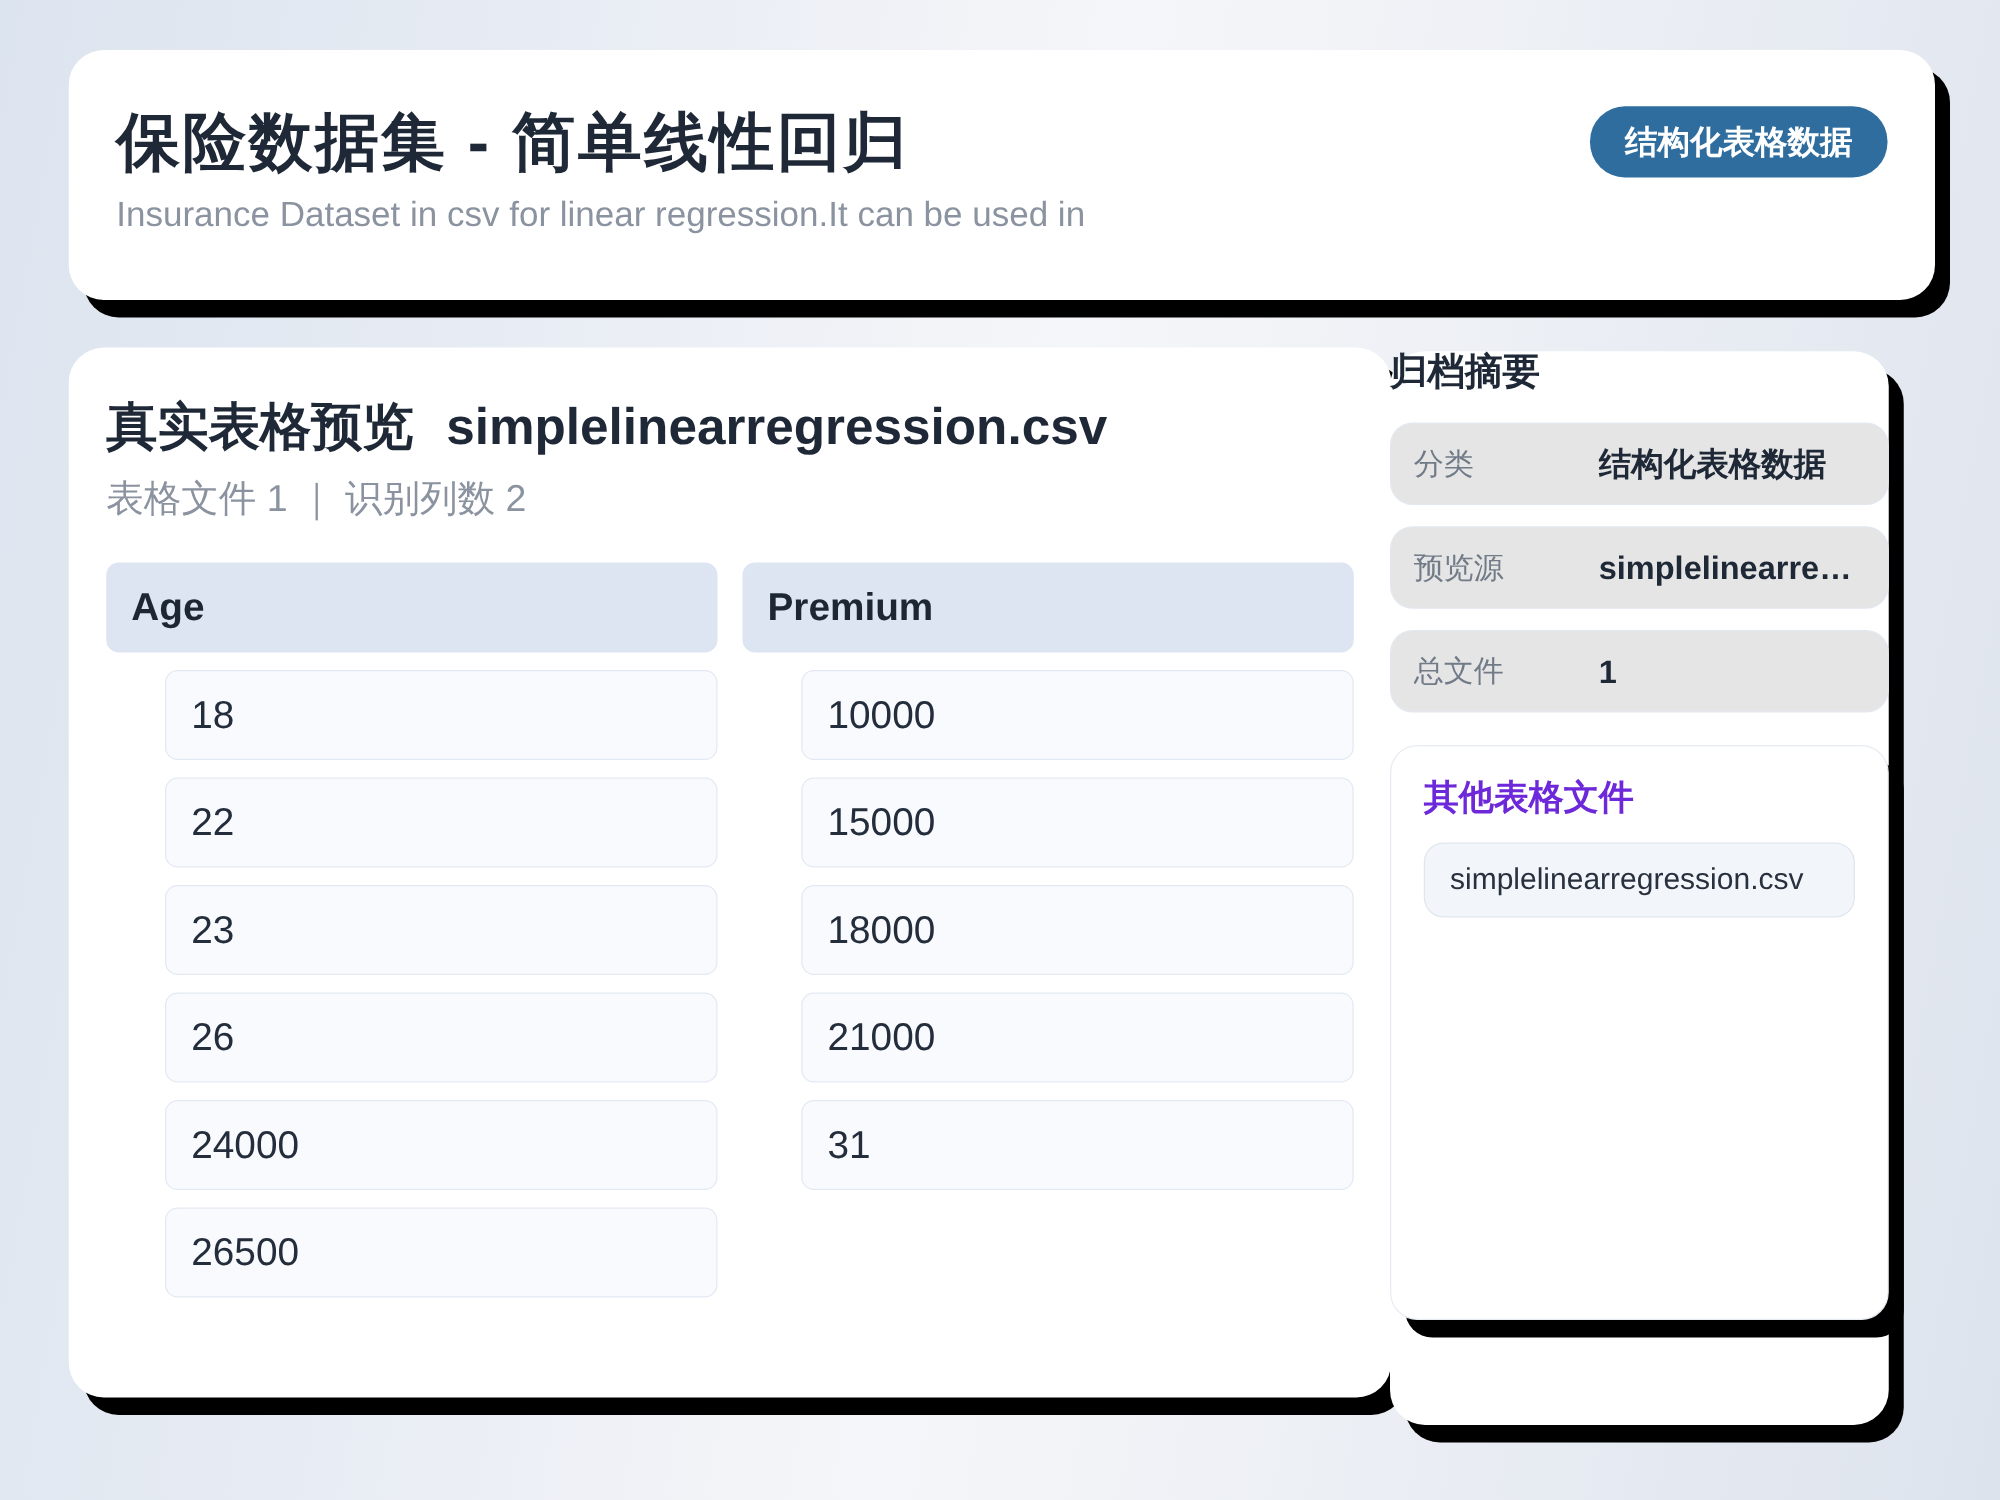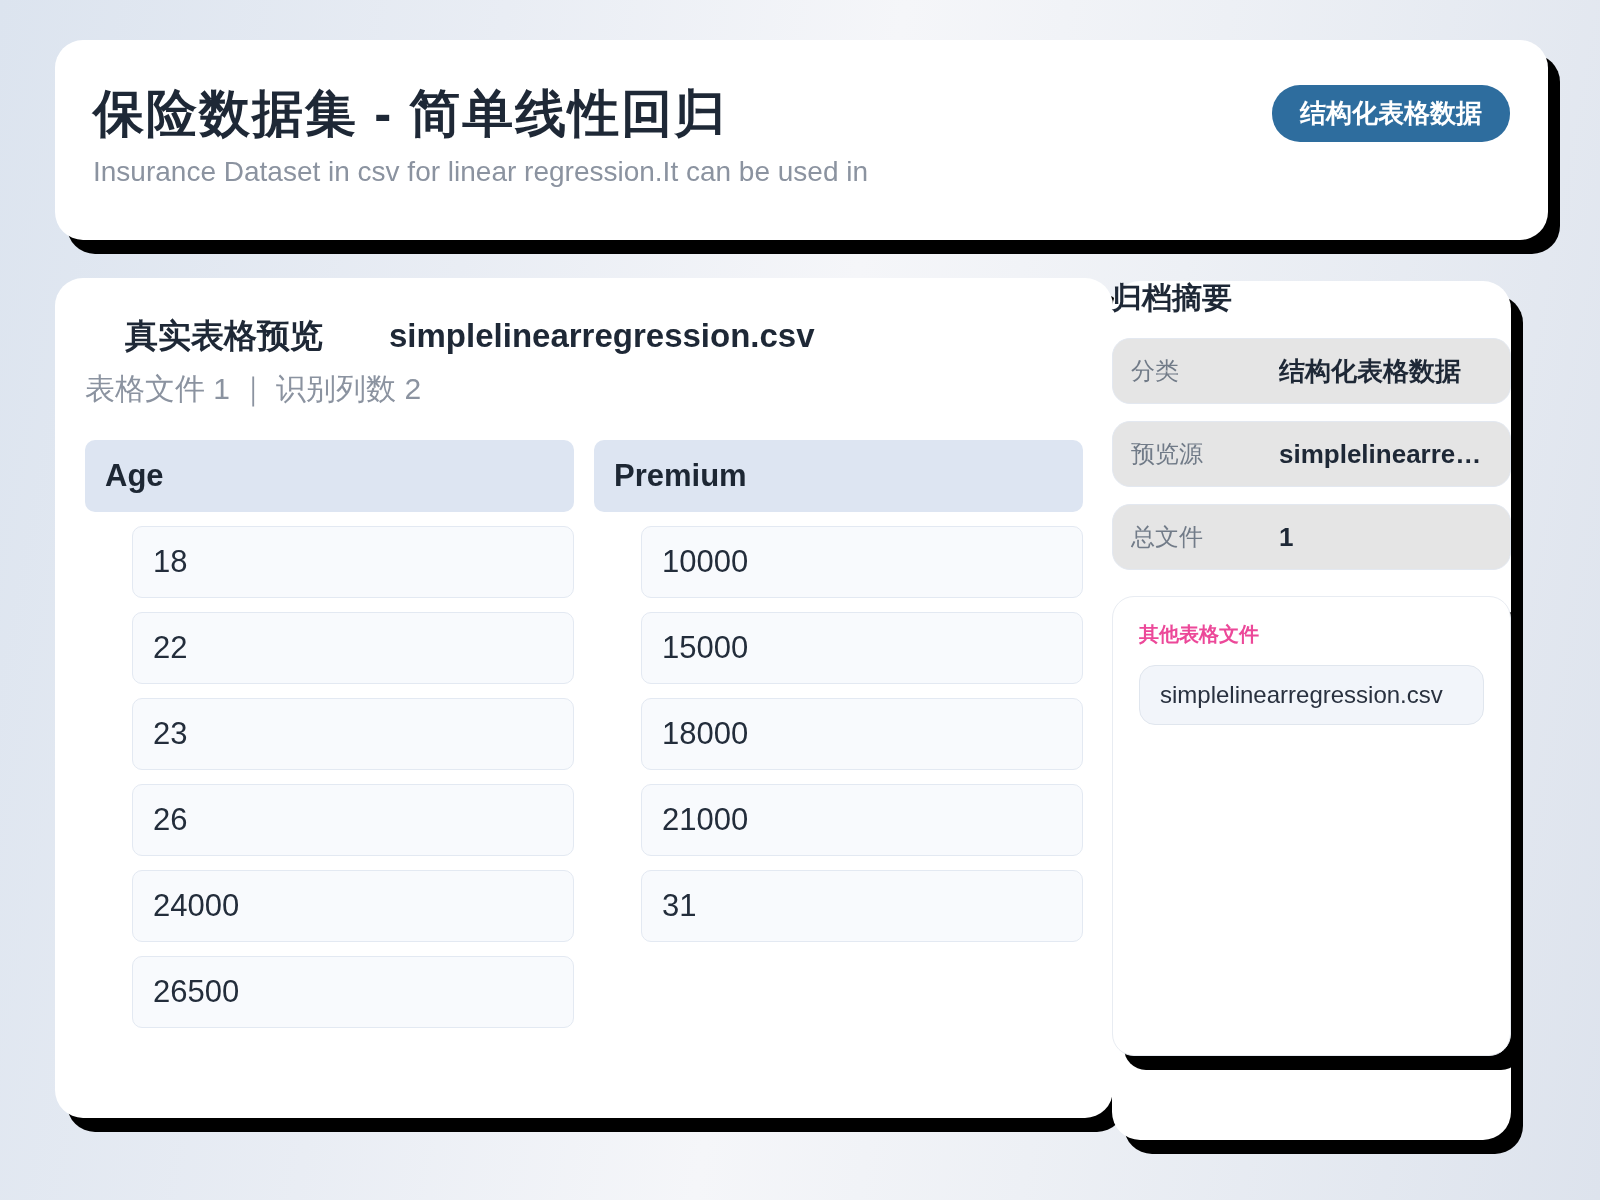--- a/index.html
+++ b/index.html
@@ -26,21 +26,21 @@
   .badge {
     position:absolute; top:45px; right:38px;
     background:var(--badge,#2e6d9e); color:#ffffff;
     font-size:26px; font-weight:700; padding:11px 28px; border-radius:28px;
     white-space:nowrap;
   }
 
   
   .preview-card { left:55px; top:278px; width:1058px; height:840px; padding:36px 30px; }
   .preview-head { display:flex; align-items:baseline; gap:26px; }
-  .preview-title, .preview-filename { font-size:33px; font-weight:800; color:#1e2836;margin-left:40px; }
+  .preview-title, .preview-filename { font-size:41px; font-weight:800; color:#1e2836; }
   .preview-meta { margin-top:10px; font-size:30px; color:#8b93a0; }
   .table {
     margin-top:30px; display:grid; grid-template-columns:1fr 1fr;
     column-gap:20px; row-gap:14px;
   }
   .cell {
     height:72px; border-radius:10px; display:flex; align-items:center;
     padding:0 20px; font-size:31px; color:#232d3b; overflow:hidden; white-space:nowrap;
   }
   .header-cell { background:#dde5f2; font-weight:700; color:#1d2734; }
@@ -57,21 +57,21 @@
   }
   .kv-label { font-size:24px; color:#717b88; white-space:nowrap; overflow:hidden; }
   .kv-value {
     font-size:26px; font-weight:800; color:#1e2836;
     white-space:nowrap; overflow:hidden; text-overflow:ellipsis;
   }
   .inner-card {
     margin-top:26px; background:#ffffff; border:1px solid #e8ecf2; border-radius:22px;
     box-shadow:12px 14px 0 var(--shadow,#000); padding:26px; height:460px;
   }
-  .inner-title { font-size:20px; font-weight:800; color:#ec4899; line-height:1.1; }
+  .inner-title { font-size:28px; font-weight:800; color:#6d28d9; line-height:1.1; }
   .file-list { margin-top:20px; display:flex; flex-direction:column; gap:14px; }
   .file-pill {
     background:#f2f5fa; border:1px solid #e0e6ee; border-radius:16px;
     padding:15px 20px; font-size:24px; color:#29313f;
     white-space:nowrap; overflow:hidden; text-overflow:ellipsis; cursor:pointer;
   }
 </style>
 </head>
 <body style="--badge: #2e6d9e; --shadow: #000000;">
 

